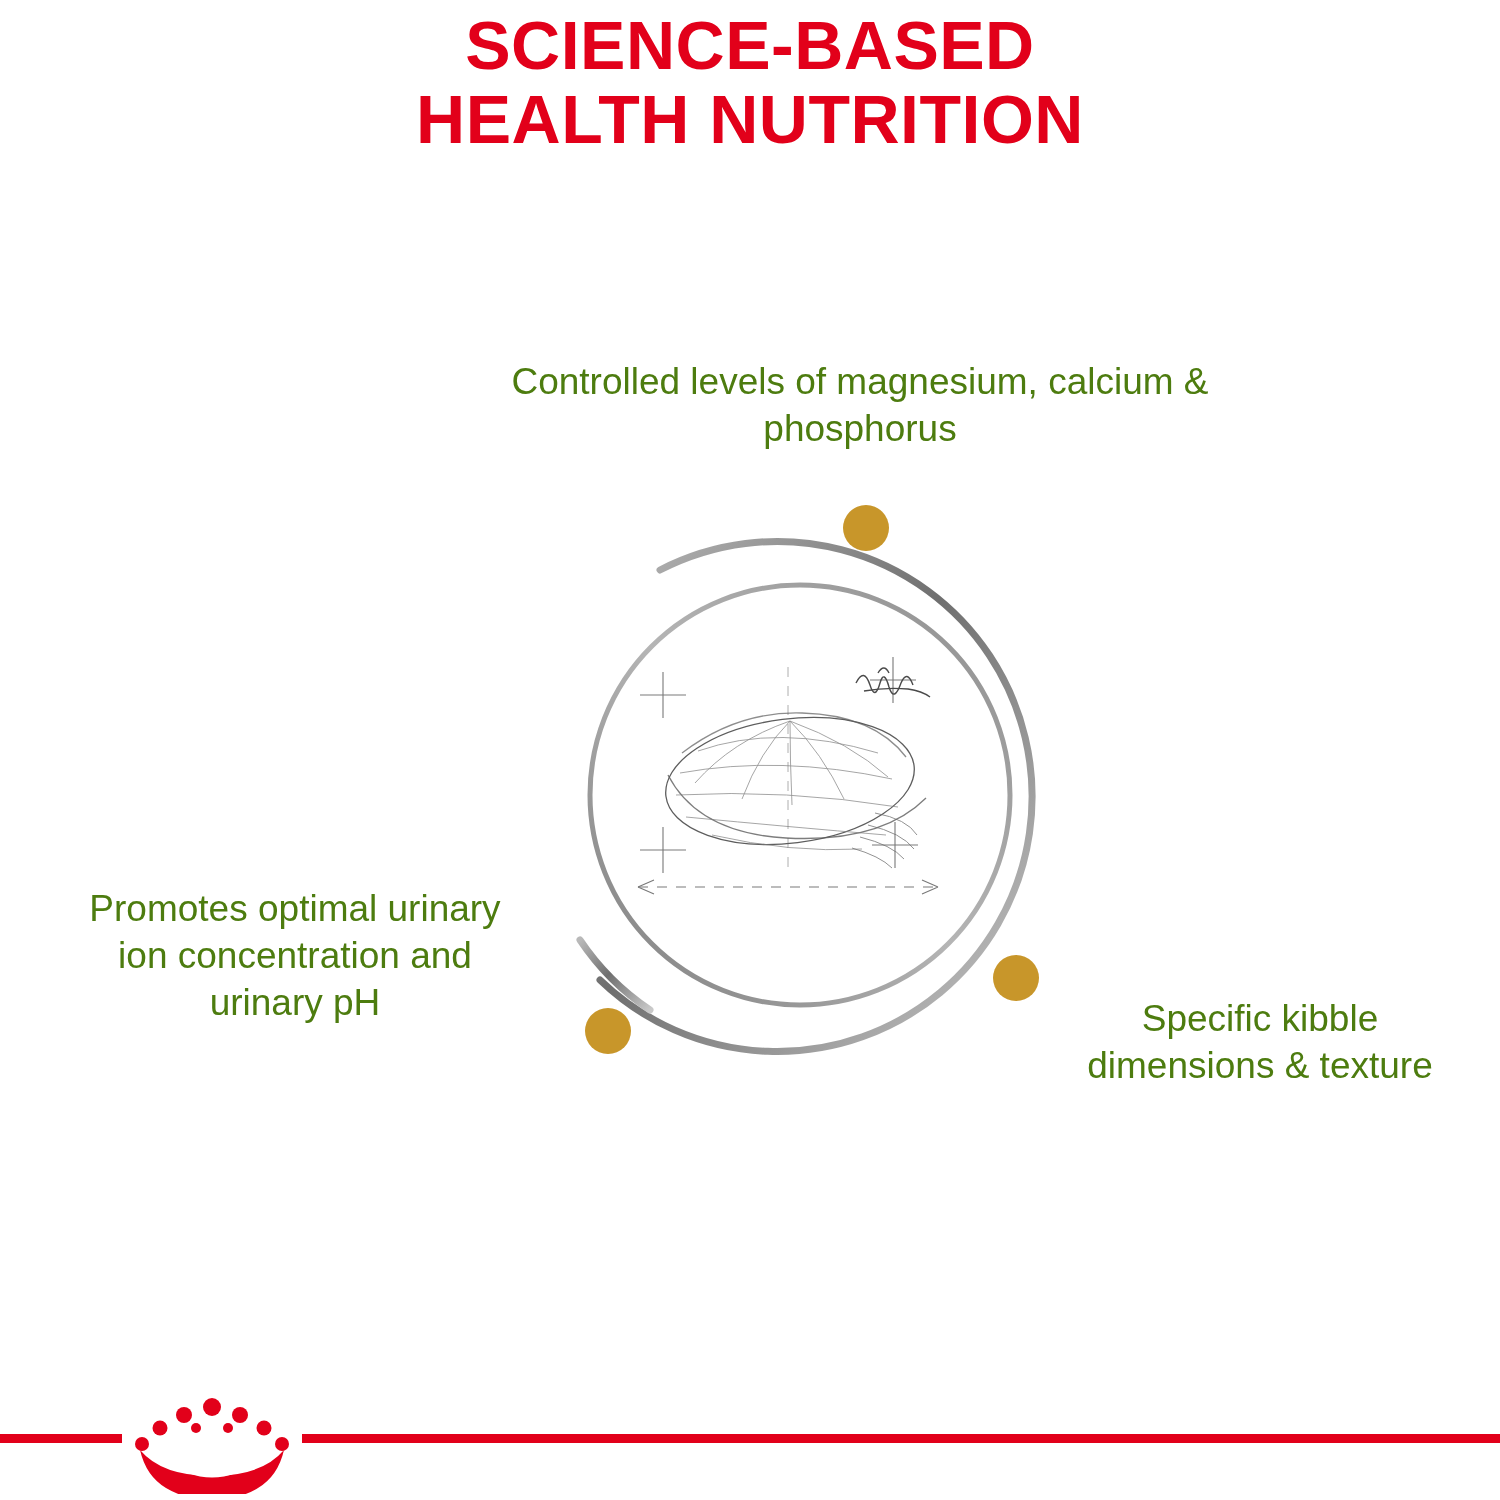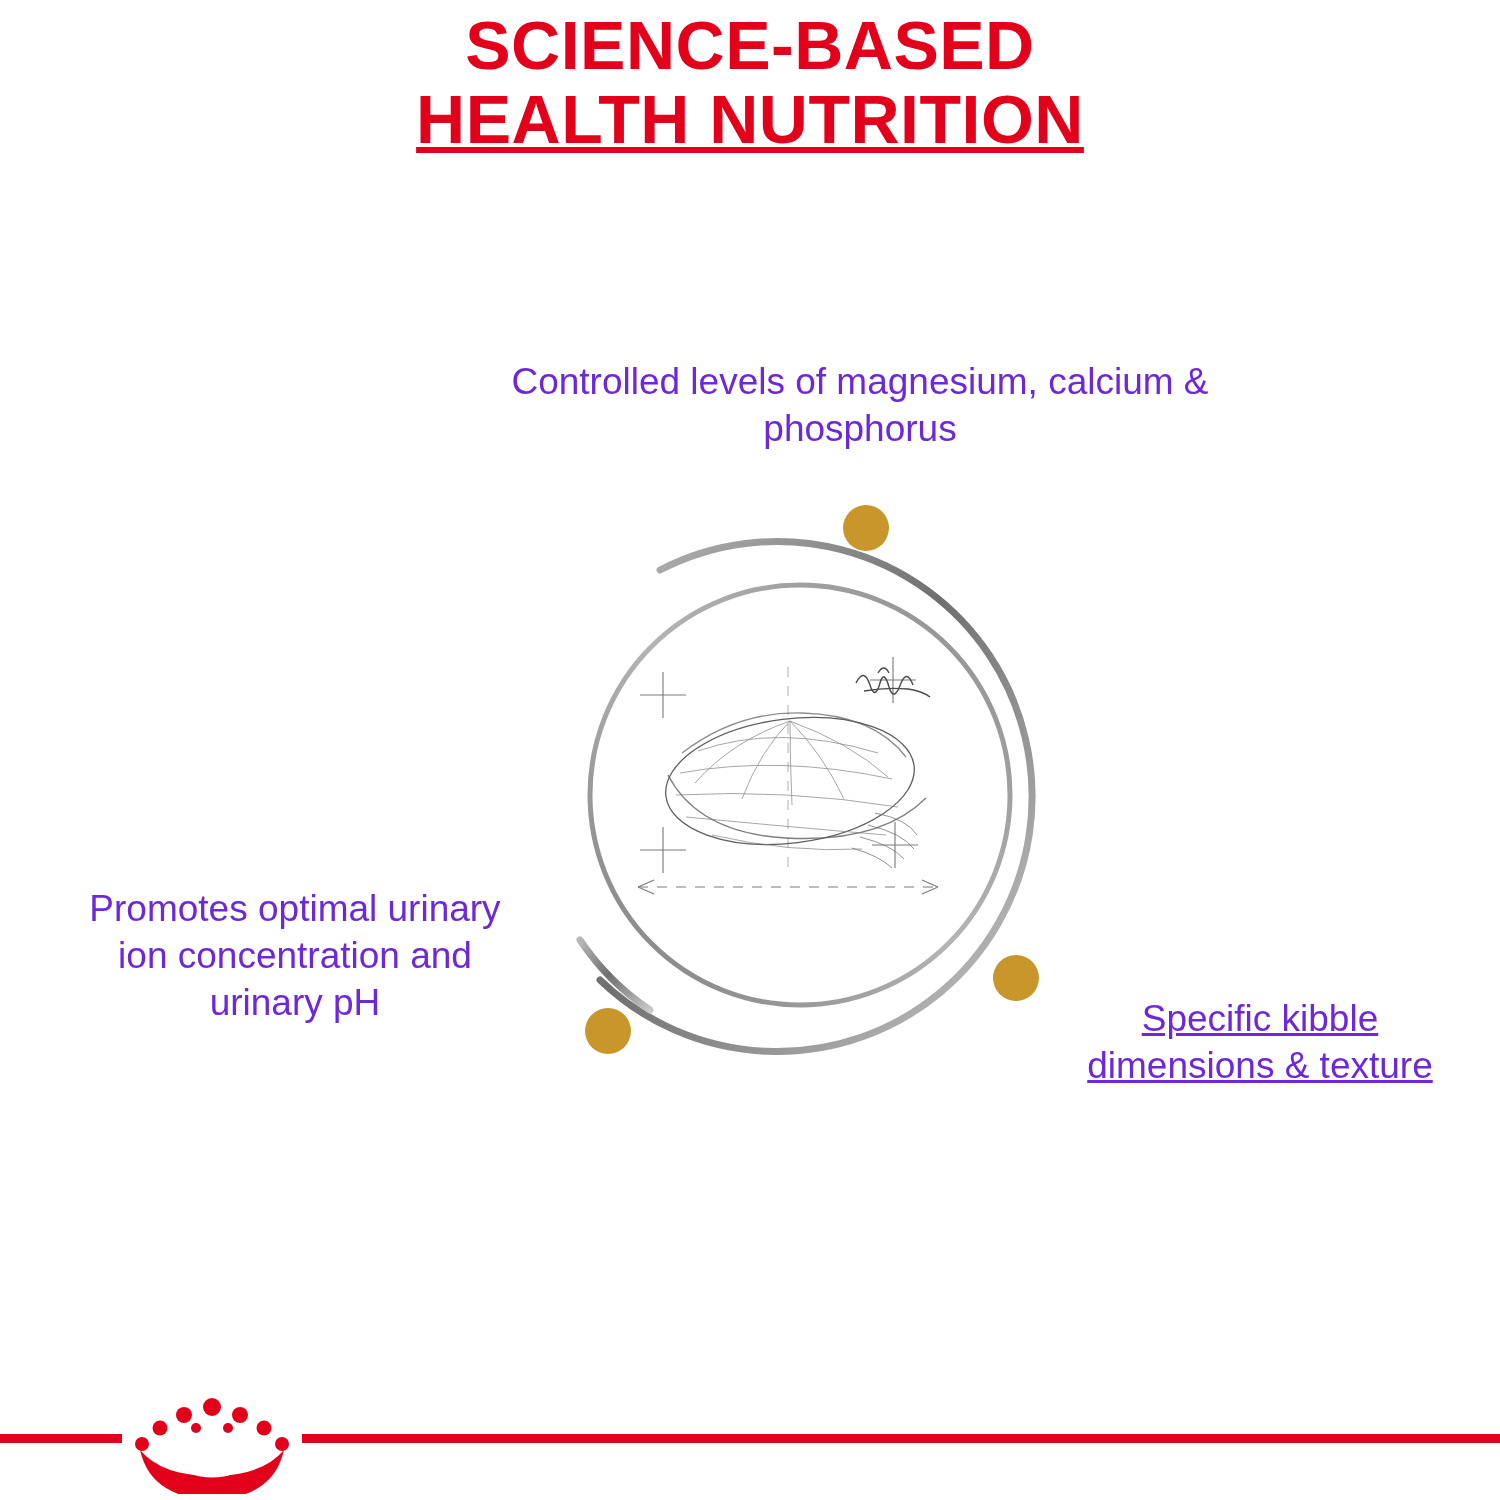--- a/index.html
+++ b/index.html
@@ -22,21 +22,21 @@
     width: 1500px;
     text-align: center;
     color: #e2001a;
     font-family: "Liberation Sans", sans-serif;
     font-weight: bold;
     font-size: 68px;
     line-height: 74px;
     letter-spacing: 0.5px;
   }
   .headline .line1 { display: block; margin-top: 8px; }
-  .headline .line2 { display: block; text-decoration: underline; }
+  .headline .line2 { display: block; }
 
   .diagram {
     position: absolute;
     left: 0;
     top: 330px;
     width: 1500px;
     height: 900px;
   }
 
   .ring-svg {
@@ -61,42 +61,41 @@
     height: 46px;
     border-radius: 50%;
     background: #c8962a;
   }
   .dot-top    { left: 843px; top: 175px; }
   .dot-right  { left: 993px; top: 625px; }
   .dot-left   { left: 585px; top: 678px; }
 
   .callout {
     position: absolute;
-    color: #6d28d9;
+    color: #4d7c0f;
     font-family: "Liberation Sans", sans-serif;
     font-weight: 400;
     font-size: 37px;
     line-height: 47px;
     text-align: center;
   }
   .callout-top {
     left: 450px;
     top: 28px;
     width: 820px;
   }
   .callout-left {
     left: 60px;
     top: 555px;
     width: 470px;
   }
   .callout-right {
     left: 1050px;
     top: 665px;
     width: 420px;
-    text-decoration: underline;
   }
 
   .footer-bar {
     position: absolute;
     left: 0;
     bottom: 0;
     width: 1500px;
     height: 110px;
   }
   .footer-line {

